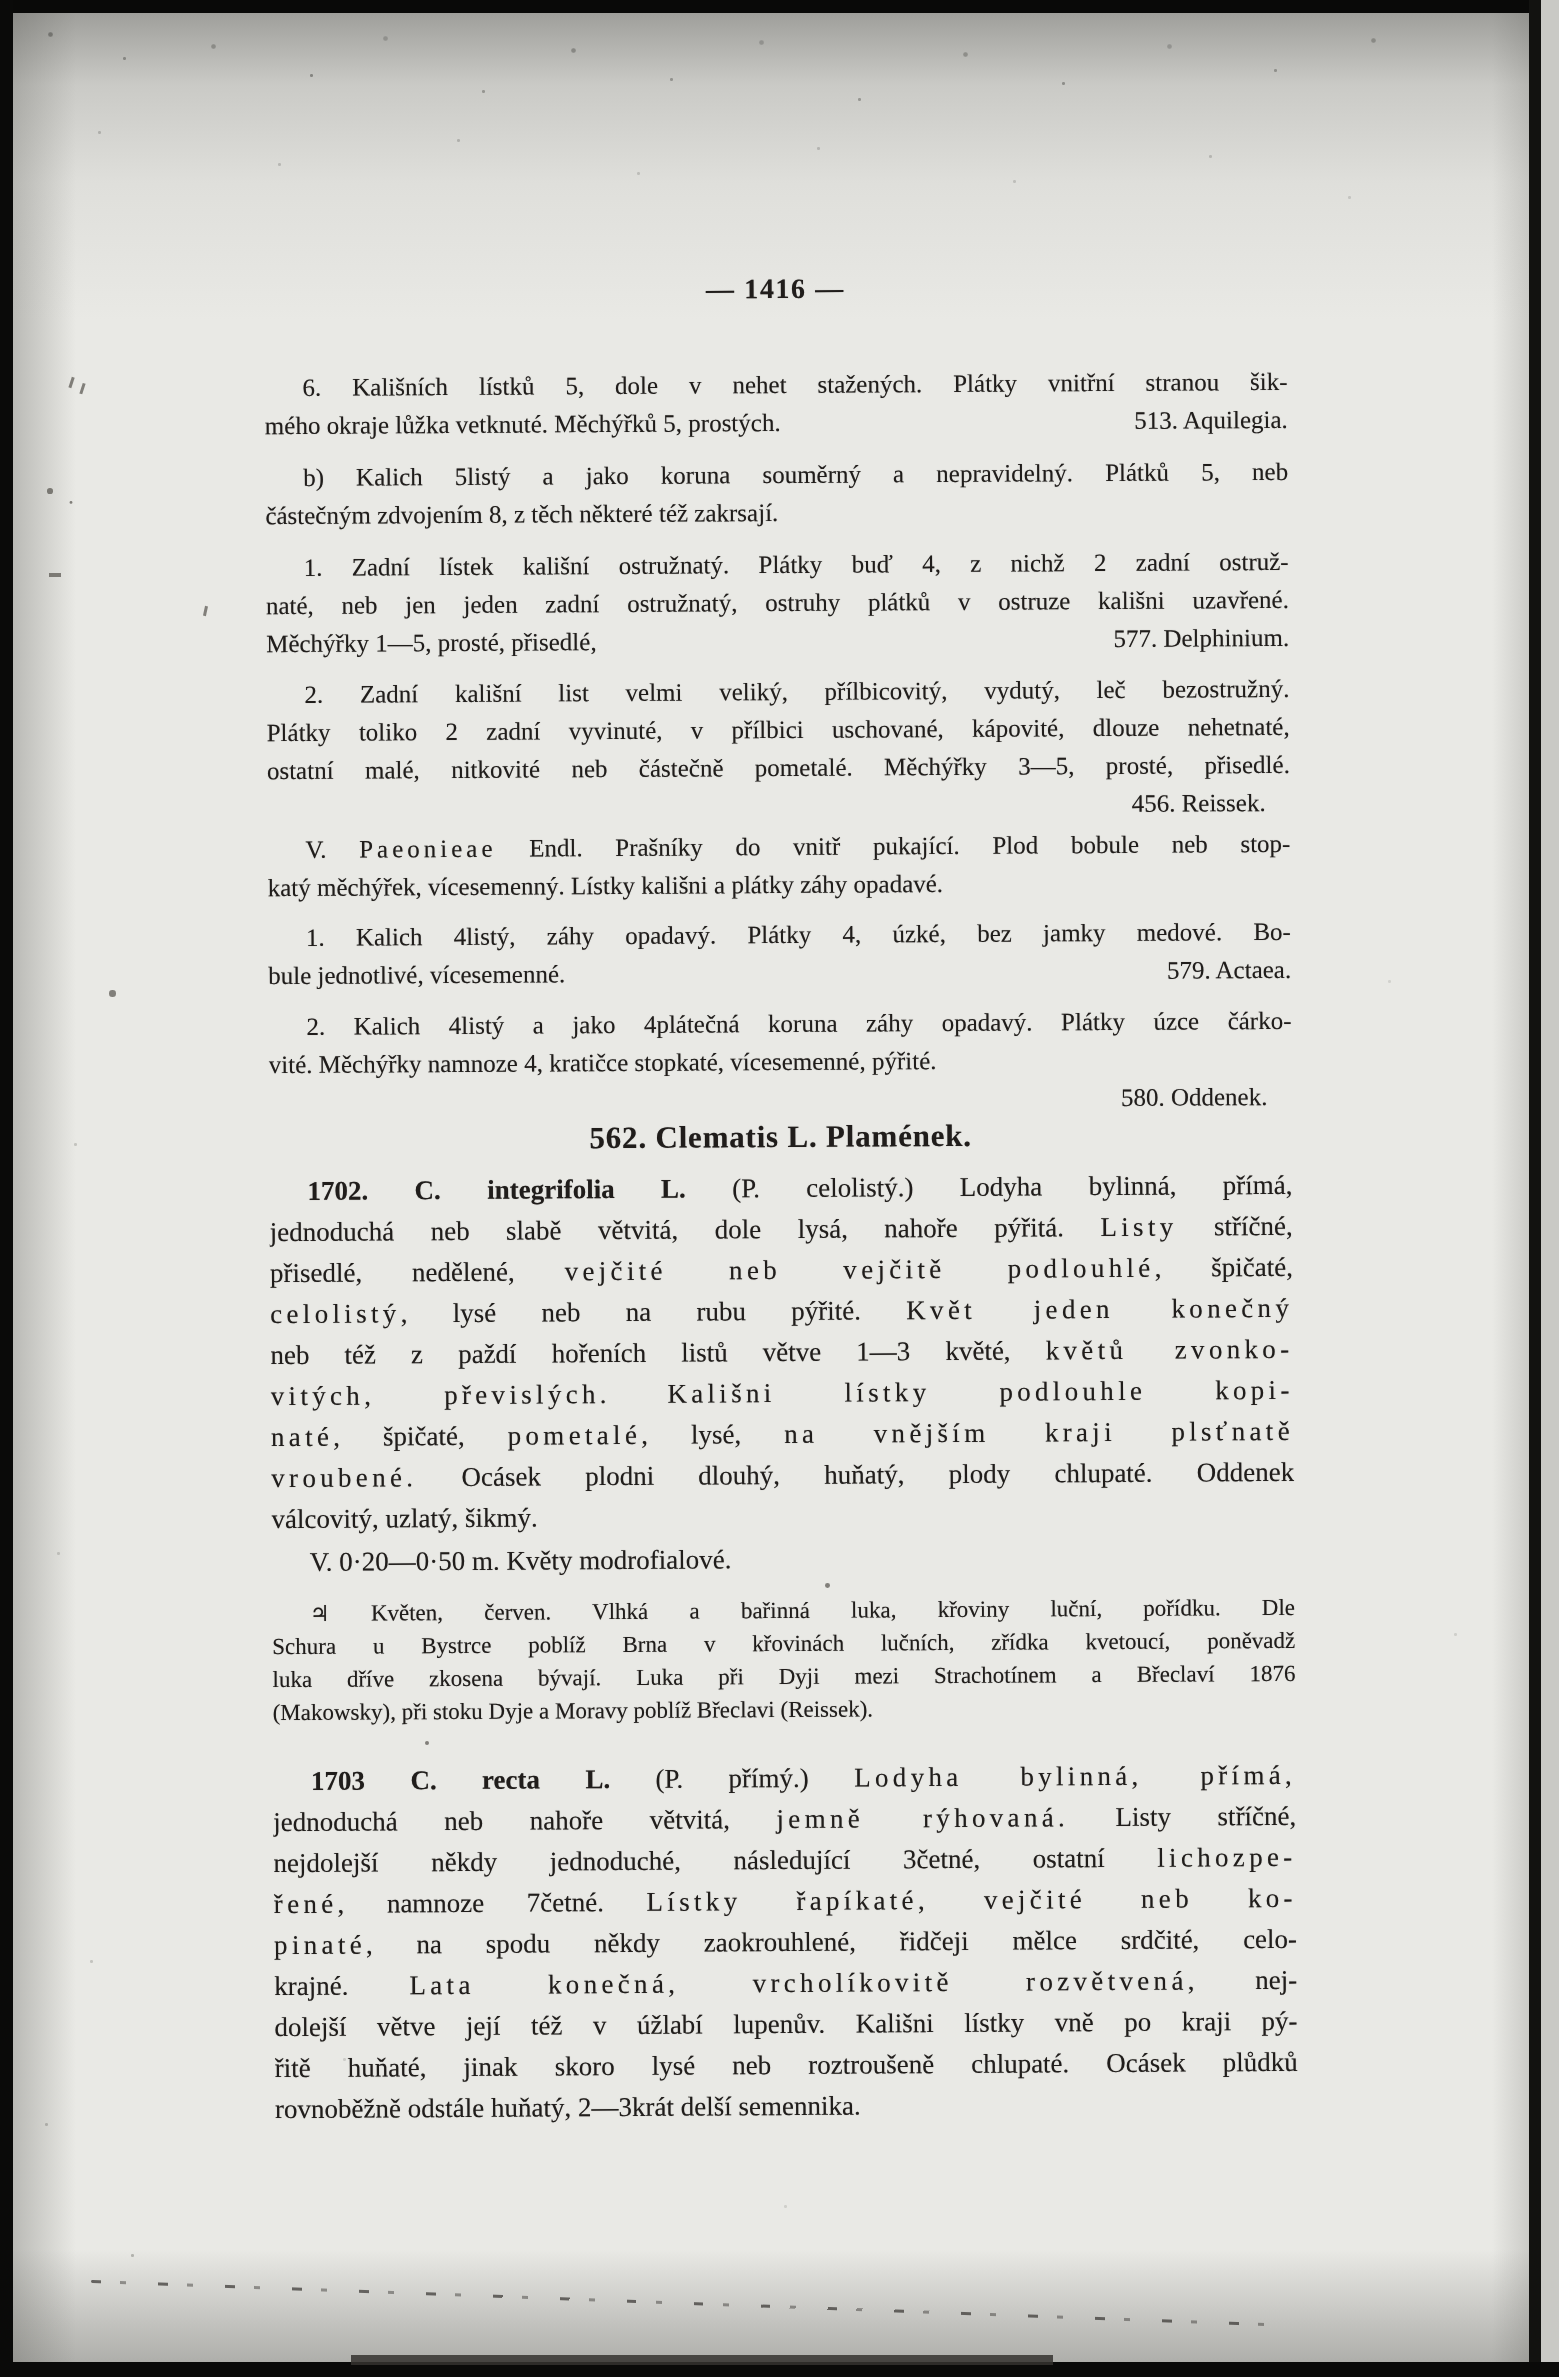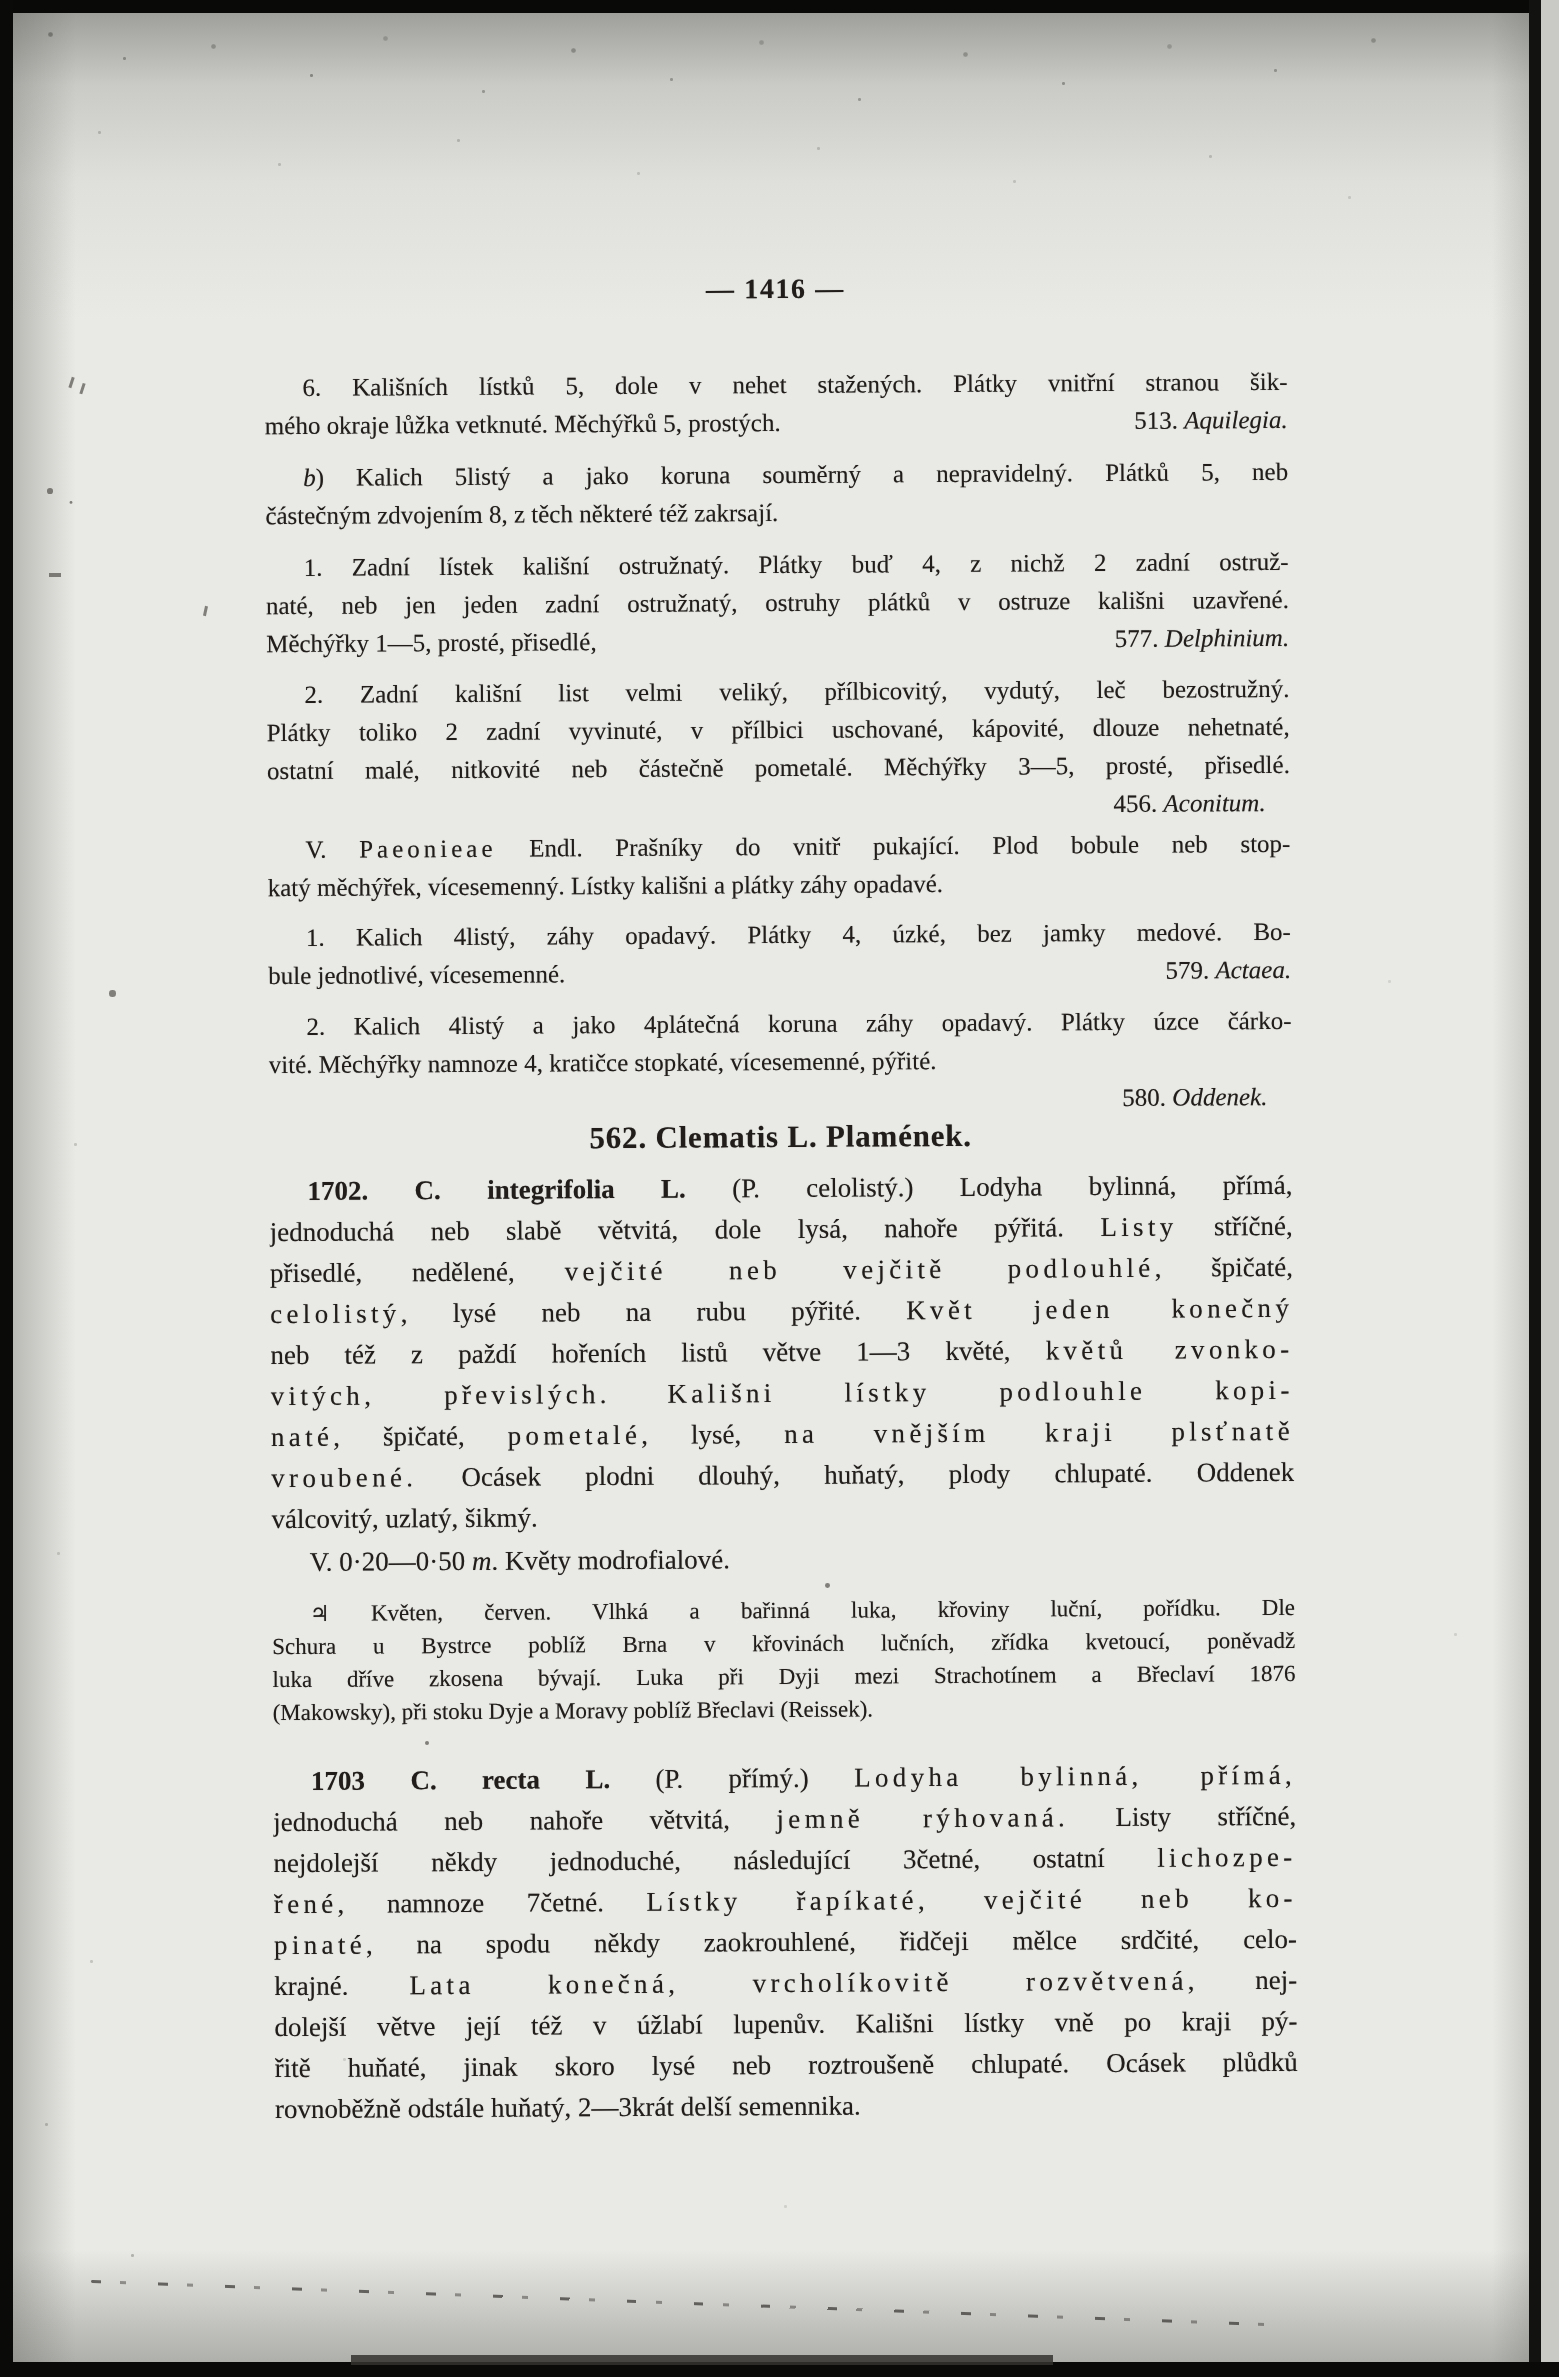--- a/index.html
+++ b/index.html
@@ -82,21 +82,21 @@
   .style-height .line{font-size:27px;line-height:41px;height:41px;}
   .style-genus .line{font-size:31px;line-height:42px;height:42px;text-align:center;font-weight:bold;letter-spacing:0.8px;}
 
   .align-justify{text-align:justify;text-align-last:justify;}
   .align-left{text-align:left;}
   .align-right{text-align:right;padding-right:24.5px;box-sizing:border-box;}
   .align-between{display:flex;justify-content:space-between;}
   .line.indent{text-indent:38px;}
 
   .run-bold{font-weight:bold;}
-  .run-italic{font-style:italic;margin-top:14px;}
+  .run-italic{margin-top:14px;}
   .run-spaced{letter-spacing:.16em;word-spacing:.30em;}
   .run-sym{font-family:"DejaVu Sans","DejaVu Serif",serif;font-size:.95em;}
 </style>
 </head>
 <body>
 
 <div class="paper"></div>
 <div class="band-top"></div>
 <div class="band-left"></div>
 <div class="edge-line-right"></div>
@@ -133,21 +133,21 @@
       <div class="line align-justify"><span class="run">naté, neb jen jeden zadní ostružnatý, ostruhy plátků v ostruze kališni uzavřené.</span></div>
       <div class="line align-between">
         <span class="seg-left"><span class="run">Měchýřky 1—5, prosté, přisedlé,</span></span>
         <span class="seg-right"><span class="run">577. </span><span class="run run-italic">Delphinium.</span></span>
       </div>
     </div>
     <div class="block style-key" id="blk-p2">
       <div class="line align-justify indent"><span class="run">2. Zadní kališní list velmi veliký, přílbicovitý, vydutý, leč bezostružný.</span></div>
       <div class="line align-justify"><span class="run">Plátky toliko 2 zadní vyvinuté, v přílbici uschované, kápovité, dlouze nehetnaté,</span></div>
       <div class="line align-justify"><span class="run">ostatní malé, nitkovité neb částečně pometalé. Měchýřky 3—5, prosté, přisedlé.</span></div>
-      <div class="line align-right"><span class="run">456. </span><span class="run run-italic">Aconitum.</span></div>
+      <div class="line align-right"><span class="run">456. </span><span class="run run-italic">Reissek.</span></div>
     </div>
     <div class="block style-key" id="blk-pV">
       <div class="line align-justify indent"><span class="run">V. </span><span class="run run-spaced">Paeonieae</span><span class="run"> Endl. Prašníky do vnitř pukající. Plod bobule neb stop-</span></div>
       <div class="line align-left"><span class="run">katý měchýřek, vícesemenný. Lístky kališni a plátky záhy opadavé.</span></div>
     </div>
     <div class="block style-key" id="blk-p1k">
       <div class="line align-justify indent"><span class="run">1. Kalich 4listý, záhy opadavý. Plátky 4, úzké, bez jamky medové. Bo-</span></div>
       <div class="line align-between">
         <span class="seg-left"><span class="run">bule jednotlivé, vícesemenné.</span></span>
         <span class="seg-right"><span class="run">579. </span><span class="run run-italic">Actaea.</span></span>

